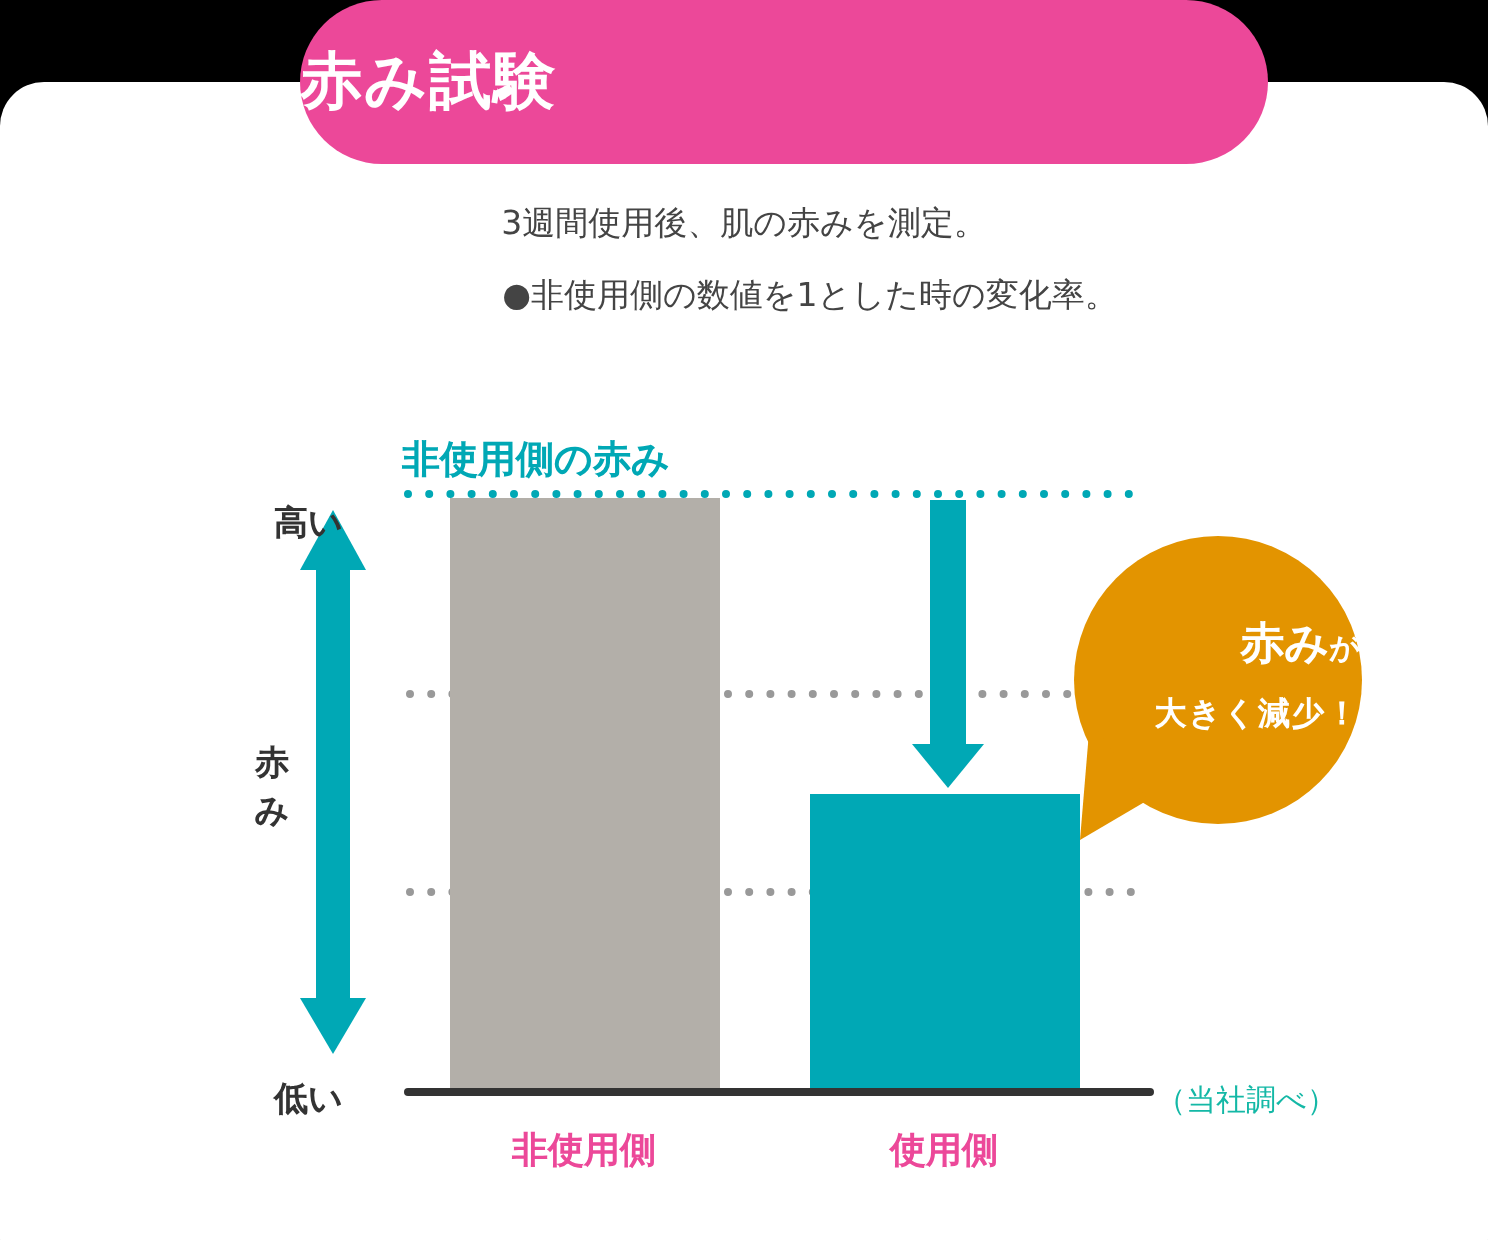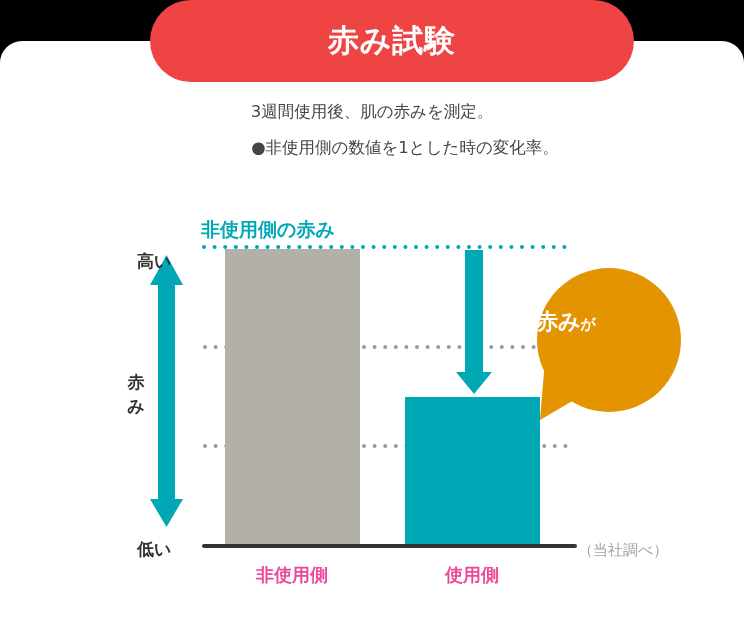--- a/index.html
+++ b/index.html
@@ -6,42 +6,42 @@
   body {
     width: 744px; height: 620px; background: #000; position: relative; overflow: hidden;
     font-family: "DejaVu Sans", "Liberation Sans", sans-serif;
   }
   .card {
     position: absolute; left: 0; top: 41px; width: 744px; height: 600px;
     background: #fff; border-radius: 22px;
   }
   .pill {
     position: absolute; left: 150px; top: 0; width: 484px; height: 82px;
-    background: #ef4444; border-radius: 41px;
-    display: flex; align-items: center; justify-content: center;
+    background: #ec4899; border-radius: 41px;
+    display: flex; align-items: center; justify-content: flex-start;
     color: #fff; font-size: 31px; font-weight: bold; letter-spacing: 1px;
   }
   .subtitle {
     position: absolute; left: 0; width: 744px; text-align: center;
     color: #444; font-size: 16.5px;
   }
   .sub1 { top: 101px; }
   .sub2 { top: 137px; margin-left: 33px; }
   svg.chart { position: absolute; left: 0; top: 0; }
   .lbl { position: absolute; color: #333; font-weight: bold; font-size: 17px; }
   .lbl-high { left: 137px; top: 234px; margin-top: 16px; }
   .lbl-low { left: 137px; top: 538px; }
   .lbl-axis { left: 126px; top: 370px; width: 20px; line-height: 24px; text-align: center; }
   .ref-label { position: absolute; left: 201px; top: 217px; color: #00a8b5; font-weight: bold; font-size: 19px; }
   .cat { position: absolute; top: 563px; color: #ec4899; font-weight: bold; font-size: 18px; text-align: center; width: 160px; }
   .cat-1 { left: 212px; }
   .cat-2 { left: 392px; }
-  .source { position: absolute; left: 578px; top: 541px; color: #a3a3a3; font-size: 15px; }
+  .source { position: absolute; left: 578px; top: 541px; color: #14b8a6; font-size: 15px; }
   .bubble-text {
-    position: absolute; left: 536px; top: 307px; width: 144px; text-align: left; color: #fff; font-weight: bold;
+    position: absolute; left: 536px; top: 307px; width: 144px; text-align: right; color: #fff; font-weight: bold;
   }
   .bubble-text .big { font-size: 22px; }
   .bubble-text .small { font-size: 15px; }
   .bubble-text .line2 { display: block; margin-top: 10px; font-size: 16px; letter-spacing: 1px; }
 </style>
 </head>
 <body>
 
 <div class="card"></div>
 
@@ -90,13 +90,14 @@
 
 <div class="ref-label">非使用側の赤み</div>
 
 <div class="cat cat-1">非使用側</div>
 <div class="cat cat-2">使用側</div>
 
 <div class="source">（当社調べ）</div>
 
 <div class="bubble-text">
   <span class="big">赤み</span><span class="small">が</span>
+  <span class="line2">大きく減少！</span>
 </div>
 
 </body></html>

